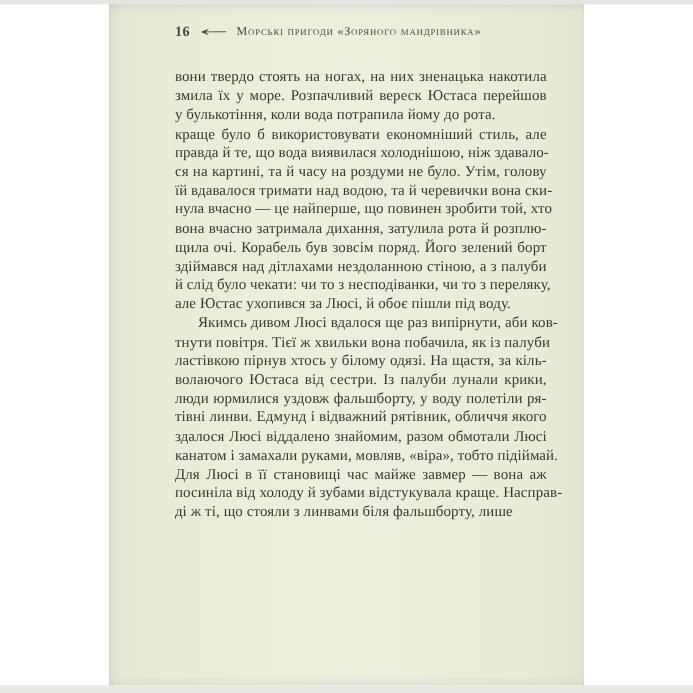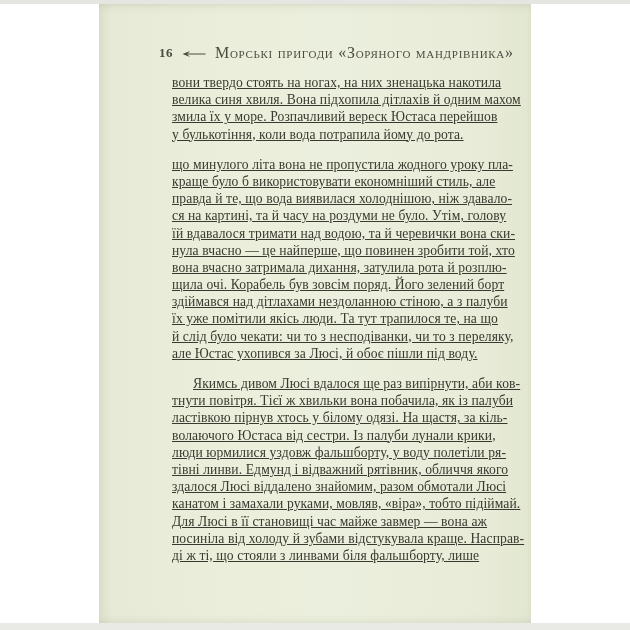--- a/index.html
+++ b/index.html
@@ -33,54 +33,54 @@
     height: 619px;
     background: linear-gradient(90deg,
       #dce1cb 0%, #e6ead6 3%,
       #eaeeda 30%, #ebefdd 55%,
       #e7ebd7 90%, #e2e7d1 100%);
     box-shadow: inset 0 6px 10px -6px rgba(120,125,105,0.25),
                 inset 0 -6px 10px -6px rgba(120,125,105,0.2);
   }
   .page-header {
     position: absolute;
-    top: 40px;
+    top: 16px;
     left: 60px;
     display: flex;
     align-items: center;
     gap: 7px;
     color: #4b4a3f;
     justify-content: center;
   }
   .page-number {
     font-size: 13px;
     font-weight: bold;
     letter-spacing: 0.5px;
   }
   .ornament {
     display: inline-block;
     margin: 0 2px;
   }
   .running-title {
-    font-size: 16px;
+    font-size: 11px;
     font-variant-caps: small-caps;
     letter-spacing: 0.7px;
     color: #4d4c41;
     white-space: nowrap;
   }
   .page-text {
     position: absolute;
     top: 57px;
     left: 60px;
     width: 338px;
     color: #3a392f;
     font-size: 13.6px;
     letter-spacing: 0.1px;
   }
-  .paragraph { margin: 13px; text-decoration: underline; }
+  .paragraph { margin: 0; }
   .line {
     height: 17.2px;
     line-height: 17.2px;
     text-align: justify;
     text-align-last: justify;
     white-space: nowrap;
     box-sizing: border-box;
     overflow: visible;
   }
   .line.indent { padding-left: 21px; }
@@ -102,35 +102,32 @@
           <path d="M0.5 4 L8 1 L5 4 L8 7 Z" fill="#4b4a3f"></path>
           <path d="M5 3.6 L23.5 3.4 L23.5 4.4 L5 4.4 Z" fill="#4b4a3f"></path>
         </svg>
       </span>
       <span class="running-title">Морські пригоди «Зоряного мандрівника»</span>
     </div>
 
     <div class="page-text">
         <div class="paragraph">
           <div class="line">вони твердо стоять на ногах, на них зненацька накотила</div>
-          <div class="line">велика синя хвиля. Вона підхопила дітлахів й одним махом</div>
           <div class="line">змила їх у море. Розпачливий вереск Юстаса перейшов</div>
           <div class="line last">у булькотіння, коли вода потрапила йому до рота.</div>
         </div>
         <div class="paragraph">
-          <div class="line">що минулого літа вона не пропустила жодного уроку пла-</div>
           <div class="line">краще було б використовувати економніший стиль, але</div>
           <div class="line">правда й те, що вода виявилася холоднішою, ніж здавало-</div>
           <div class="line">ся на картині, та й часу на роздуми не було. Утім, голову</div>
           <div class="line">їй вдавалося тримати над водою, та й черевички вона ски-</div>
           <div class="line">нула вчасно — це найперше, що повинен зробити той, хто</div>
           <div class="line">вона вчасно затримала дихання, затулила рота й розплю-</div>
           <div class="line">щила очі. Корабель був зовсім поряд. Його зелений борт</div>
           <div class="line">здіймався над дітлахами нездоланною стіною, а з палуби</div>
-          <div class="line">їх уже помітили якісь люди. Та тут трапилося те, на що</div>
           <div class="line">й слід було чекати: чи то з несподіванки, чи то з переляку,</div>
           <div class="line last">але Юстас ухопився за Люсі, й обоє пішли під воду.</div>
         </div>
         <div class="paragraph">
           <div class="line indent">Якимсь дивом Люсі вдалося ще раз випірнути, аби ков-</div>
           <div class="line">тнути повітря. Тієї ж хвильки вона побачила, як із палуби</div>
           <div class="line">ластівкою пірнув хтось у білому одязі. На щастя, за кіль-</div>
           <div class="line">волаючого Юстаса від сестри. Із палуби лунали крики,</div>
           <div class="line">люди юрмилися уздовж фальшборту, у воду полетіли ря-</div>
           <div class="line">тівні линви. Едмунд і відважний рятівник, обличчя якого</div>

